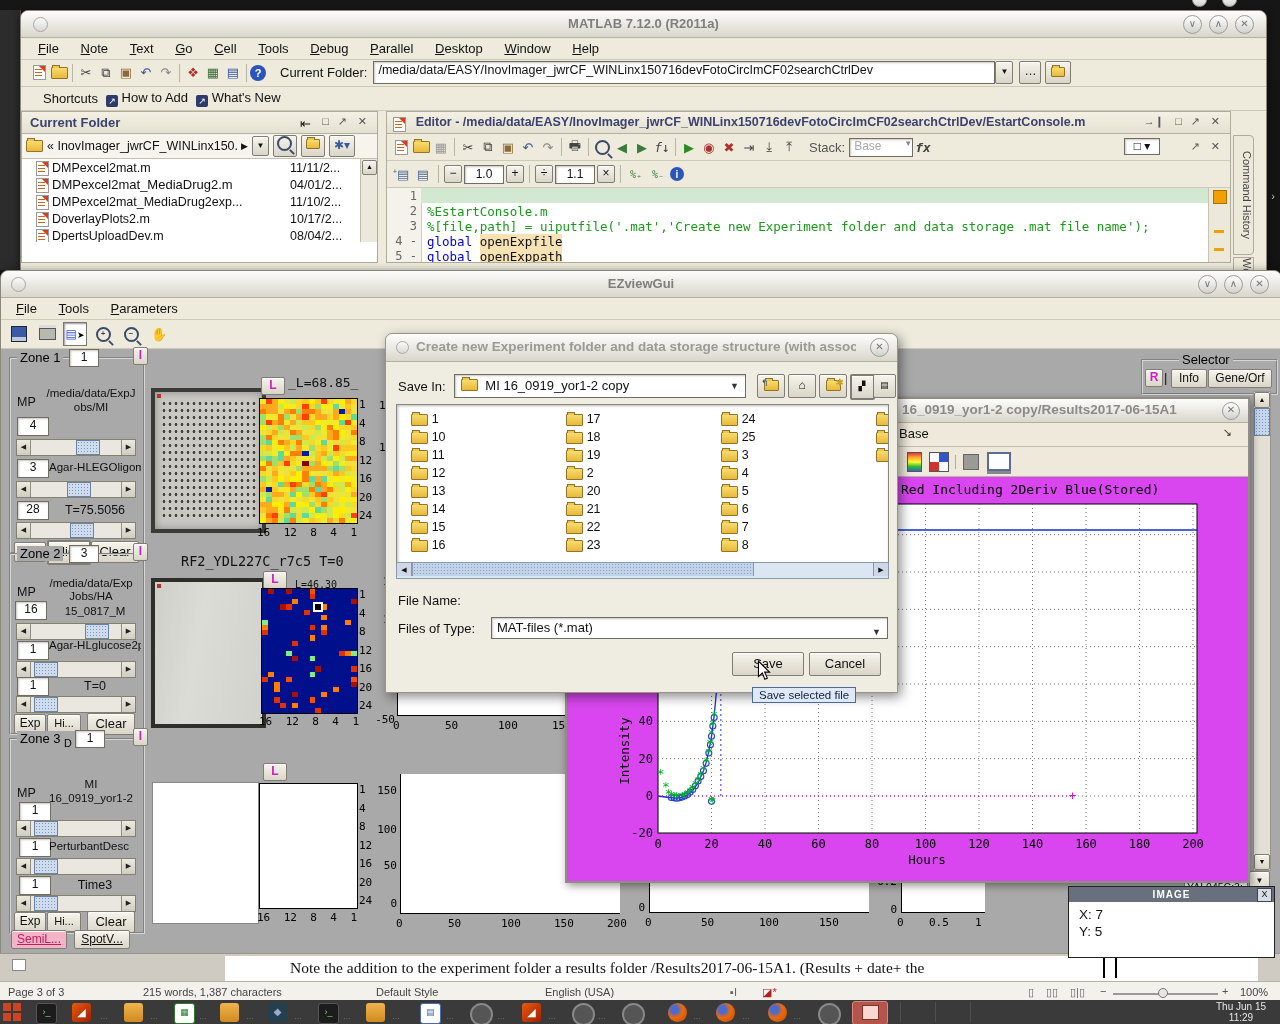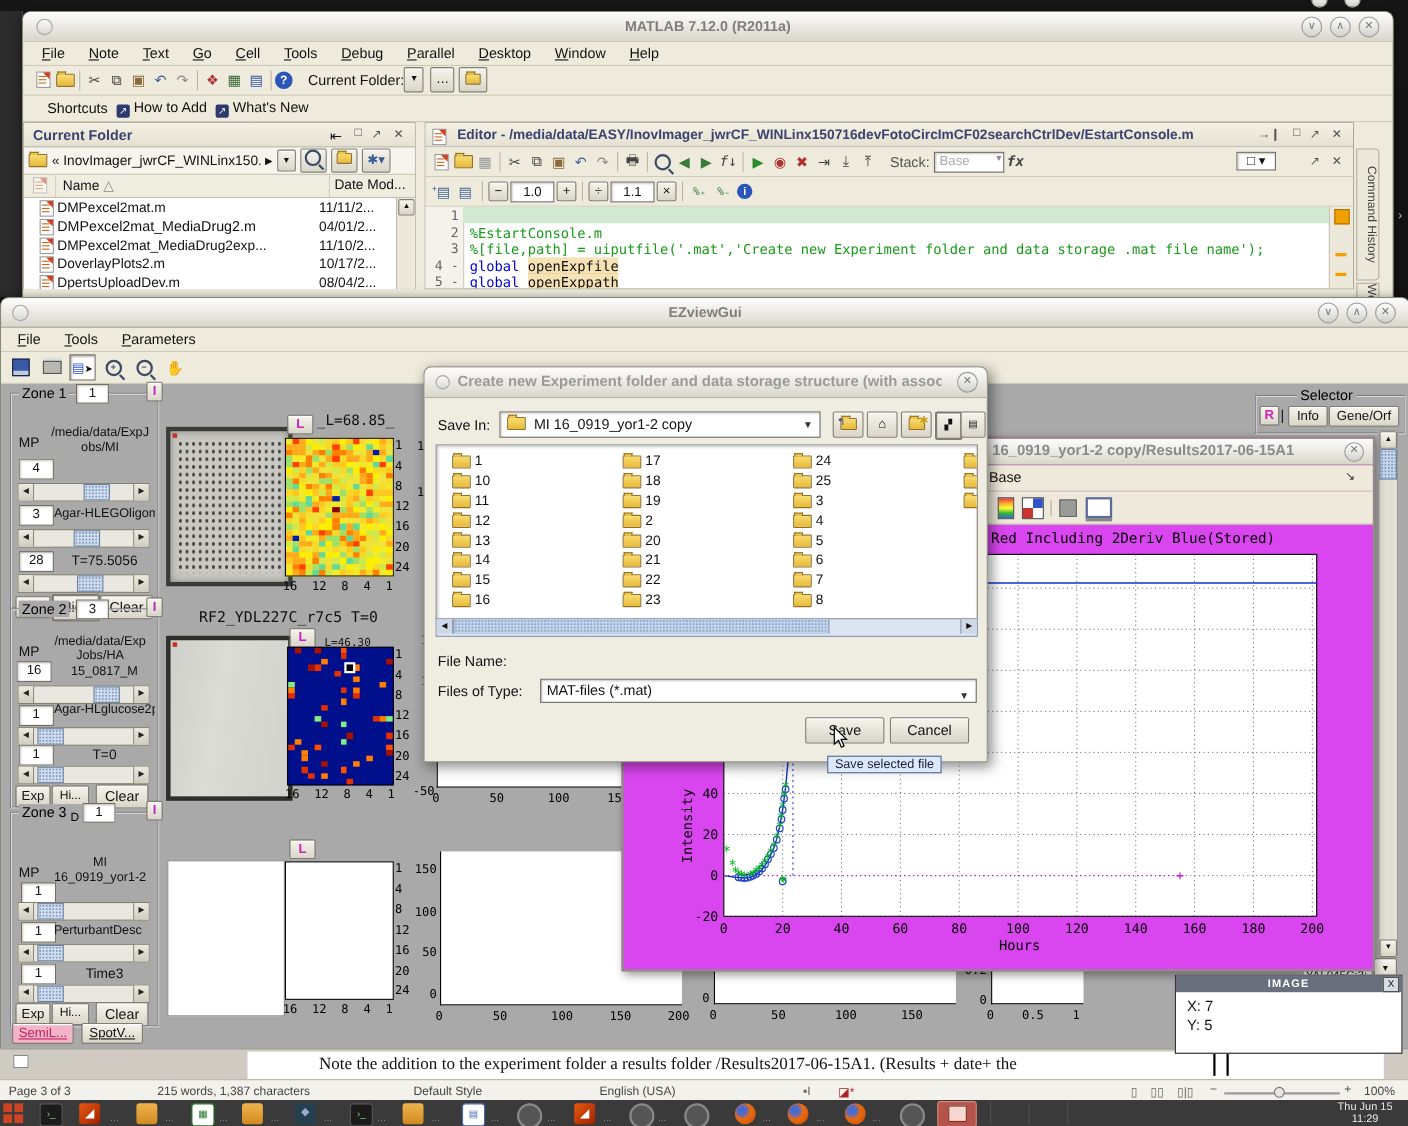--- a/index.html
+++ b/index.html
@@ -90,20 +90,21 @@
       <span class="ico" style="color:#8a6a3a;">▣</span>
       <span class="ico" style="color:#3a5a9a;">↶</span>
       <span class="ico" style="color:#888;">↷</span>
       <span class="sep"></span>
       <span class="ico" style="color:#b03030;">❖</span>
       <span class="ico" style="color:#3a6a3a;">▦</span>
       <span class="ico" style="color:#3355aa;">▤</span>
       <span class="sep"></span>
       <span class="ico" style="background:#2a55bb;color:#fff;border-radius:50%;width:16px;height:16px;font-size:11px;font-weight:bold;">?</span>
       <span style="margin-left:14px;font-size:13px;">Current Folder:</span>
+      <span class="nb" style="margin-left:6px;width:612px;height:19px;text-align:left;padding:1px 4px;white-space:nowrap;overflow:hidden;font-size:12.5px;">/media/data/EASY/InovImager_jwrCF_WINLinx150716devFotoCircImCF02searchCtrlDev</span>
       <span class="btn" style="width:16px;height:21px;line-height:20px;font-size:8px;">▼</span>
       <span class="btn" style="width:20px;height:21px;margin-left:6px;line-height:19px;">…</span>
       <span class="btn" style="width:24px;height:21px;margin-left:4px;line-height:19px;"><span class="fold" style="width:12px;height:8px;"></span></span>
     </div>
     <div class="ab" style="left:0;top:76px;width:100%;height:24px;border-bottom:1px solid #cdcaba;display:flex;align-items:center;padding-left:22px;box-sizing:border-box;gap:8px;">
       <span>Shortcuts</span>
       <span><span class="sc-ico">↗</span> <span>How to Add</span></span>
       <span><span class="sc-ico">↗</span> <span>What's New</span></span>
     </div>
 
@@ -116,25 +117,20 @@
         <span class="ab phc" style="right:10px;top:3px;">✕</span>
       </div>
       <div style="height:24px;background:#f6f4ec;border-bottom:1px solid #c4c0b0;display:flex;align-items:center;padding:0 4px;gap:4px;">
         <span class="fold"></span>
         <span style="font-size:12.5px;white-space:nowrap;overflow:hidden;width:190px;">« InovImager_jwrCF_WINLinx150...</span>
         <span style="font-size:9px;">▶</span>
         <span class="btn" style="width:15px;height:18px;font-size:8px;line-height:17px;">▼</span>
         <span class="btn" style="width:22px;height:20px;line-height:19px;"><span class="mag"></span></span>
         <span class="btn" style="width:22px;height:20px;"><span class="fold" style="width:12px;height:8px;"></span></span>
         <span class="btn" style="width:24px;height:20px;line-height:18px;color:#3a5a9a;">✱▾</span>
-      </div>
-      <div style="height:20px;background:#efece0;border-bottom:1px solid #c4c0b0;display:flex;font-size:12.5px;">
-        <span style="width:28px;border-right:1px solid #d4d0c0;"><span class="ficon" style="margin:2px 0 0 8px;opacity:.5;"></span></span>
-        <span style="width:242px;border-right:1px solid #d4d0c0;padding:2px 0 0 6px;"><span>Name</span> <span style="color:#888;">△</span></span>
-        <span style="flex:1;padding:2px 0 0 4px;">Date Mod...</span>
       </div>
       <div style="position:relative;height:83px;background:#fff;overflow:hidden;">
         <div style="display:flex;height:17px;align-items:center;">
             <span style="width:16px;margin-left:14px;"><span class="ficon"></span></span>
             <span style="width:238px;font-size:12.5px;white-space:nowrap;overflow:hidden;">DMPexcel2mat.m</span>
             <span style="font-size:12.5px;">11/11/2...</span>
           </div>
         <div style="display:flex;height:17px;align-items:center;">
             <span style="width:16px;margin-left:14px;"><span class="ficon"></span></span>
             <span style="width:238px;font-size:13px;white-space:nowrap;overflow:hidden;">DMPexcel2mat_MediaDrug2.m</span>

